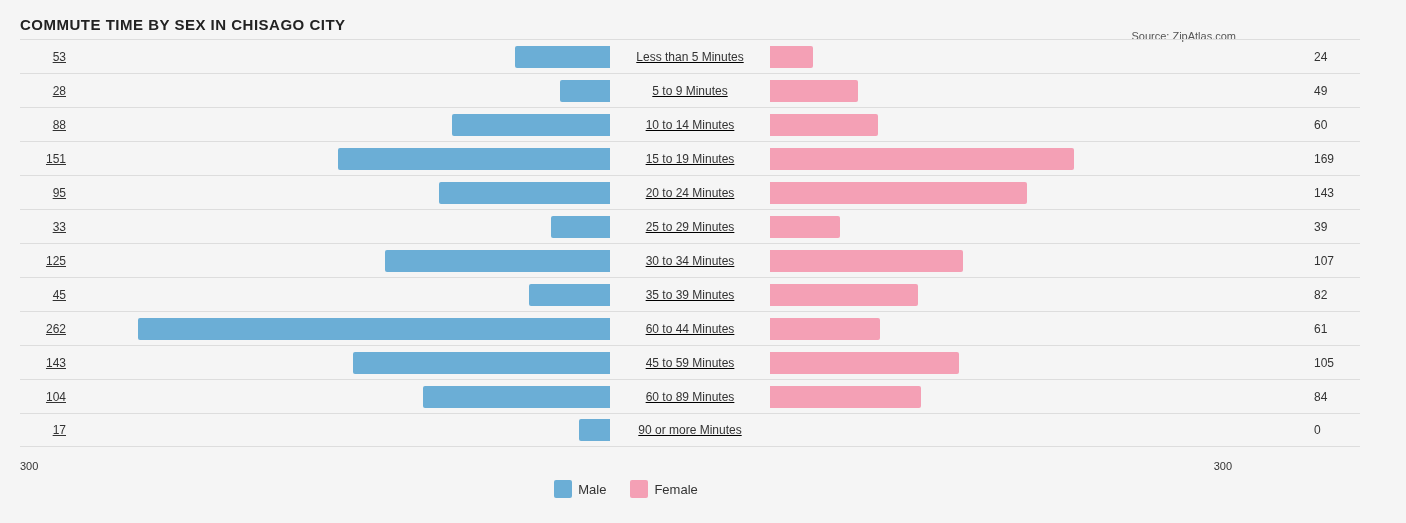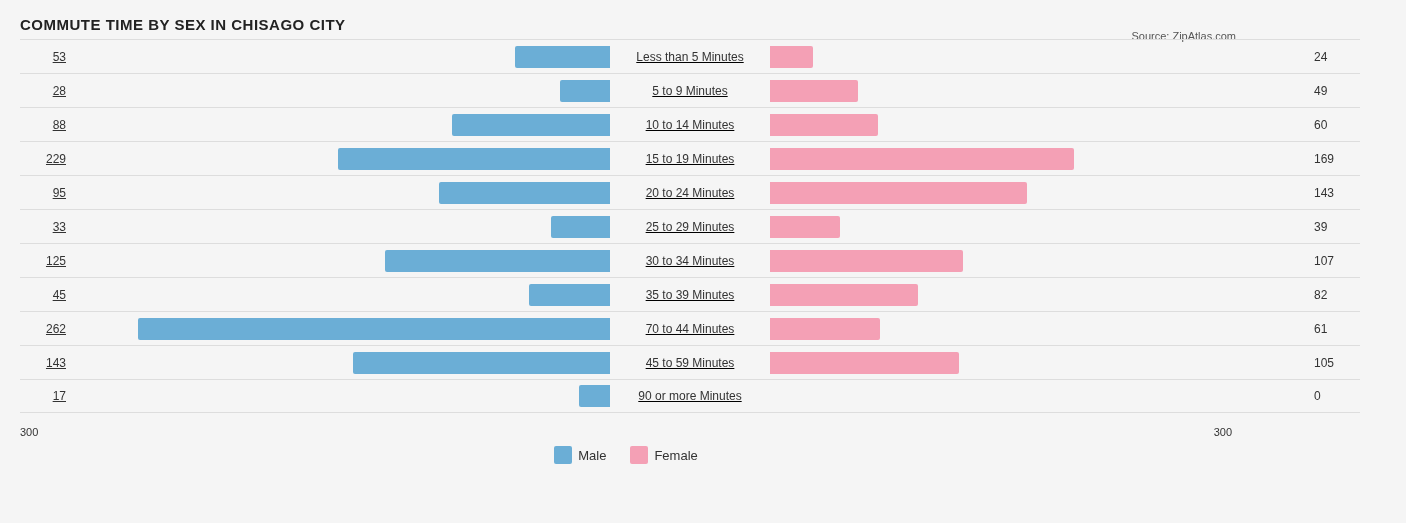--- a/index.html
+++ b/index.html
@@ -175,21 +175,21 @@
             <div class="bar-blue" style="width: 29.3333%;"></div>
           </div>
           <div class="label-center">10 to 14 Minutes</div>
           <div class="right-bar-container">
             <div class="bar-pink" style="width: 20%;"></div>
           </div>
         </div>
         <div class="right-val">60</div>
       </div>
       <div class="row-wrapper">
-        <div class="left-val">229</div>
+        <div class="left-val">151</div>
         <div class="bars-area">
           <div class="left-bar-container">
             <div class="bar-blue" style="width: 50.3333%;"></div>
           </div>
           <div class="label-center">15 to 19 Minutes</div>
           <div class="right-bar-container">
             <div class="bar-pink" style="width: 56.3333%;"></div>
           </div>
         </div>
         <div class="right-val">169</div>
@@ -245,39 +245,52 @@
           </div>
         </div>
         <div class="right-val">82</div>
       </div>
       <div class="row-wrapper">
         <div class="left-val">262</div>
         <div class="bars-area">
           <div class="left-bar-container">
             <div class="bar-blue" style="width: 87.3333%;"></div>
           </div>
-          <div class="label-center">70 to 44 Minutes</div>
+          <div class="label-center">60 to 44 Minutes</div>
           <div class="right-bar-container">
             <div class="bar-pink" style="width: 20.3333%;"></div>
           </div>
         </div>
         <div class="right-val">61</div>
       </div>
       <div class="row-wrapper">
         <div class="left-val">143</div>
         <div class="bars-area">
           <div class="left-bar-container">
             <div class="bar-blue" style="width: 47.6667%;"></div>
           </div>
           <div class="label-center">45 to 59 Minutes</div>
           <div class="right-bar-container">
             <div class="bar-pink" style="width: 35%;"></div>
           </div>
         </div>
         <div class="right-val">105</div>
+      </div>
+      <div class="row-wrapper">
+        <div class="left-val">104</div>
+        <div class="bars-area">
+          <div class="left-bar-container">
+            <div class="bar-blue" style="width: 34.6667%;"></div>
+          </div>
+          <div class="label-center">60 to 89 Minutes</div>
+          <div class="right-bar-container">
+            <div class="bar-pink" style="width: 28%;"></div>
+          </div>
+        </div>
+        <div class="right-val">84</div>
       </div>
       <div class="row-wrapper">
         <div class="left-val">17</div>
         <div class="bars-area">
           <div class="left-bar-container">
             <div class="bar-blue" style="width: 5.66667%;"></div>
           </div>
           <div class="label-center">90 or more Minutes</div>
           <div class="right-bar-container">
             <div class="bar-pink" style="width: 0%;"></div>

